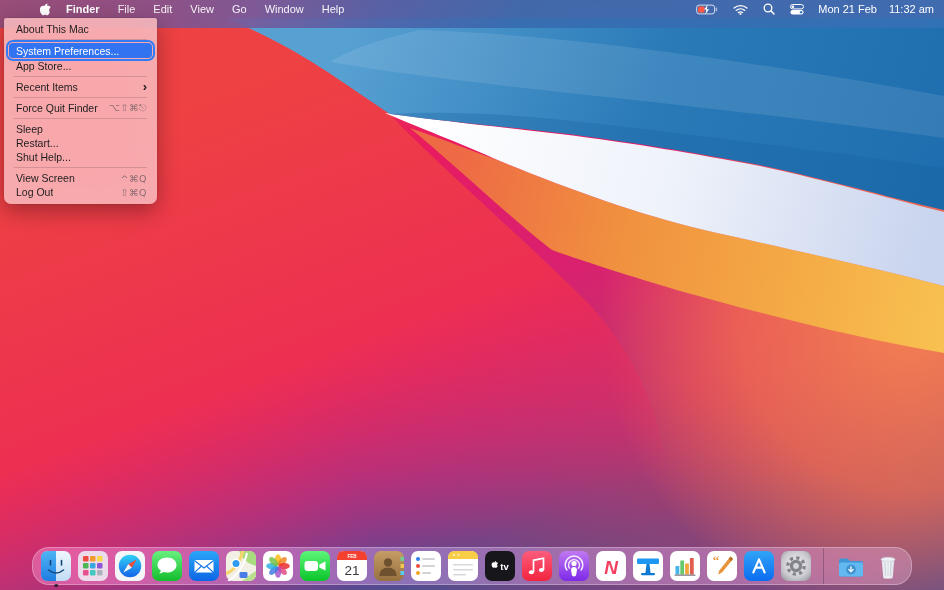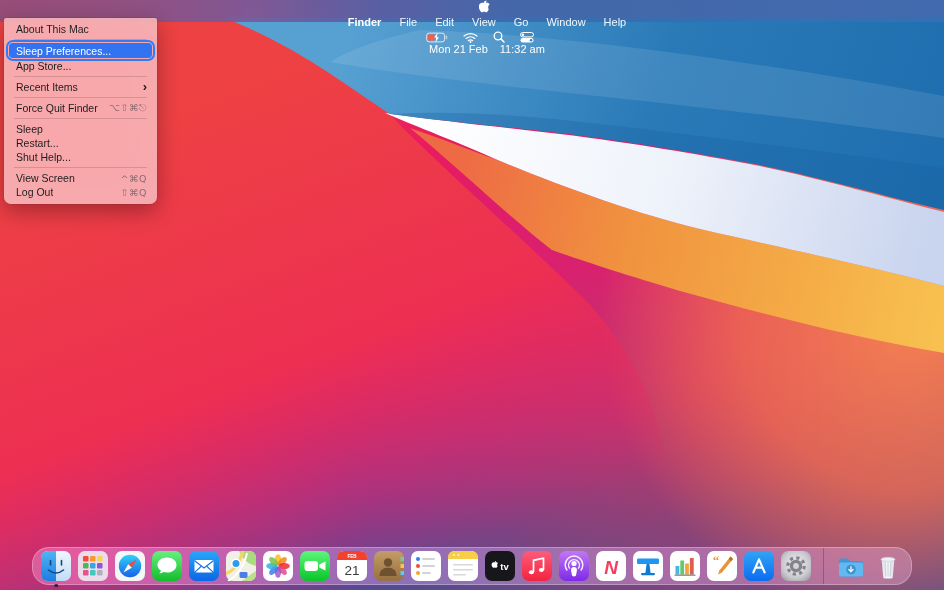--- a/index.html
+++ b/index.html
@@ -1,24 +1,24 @@
 <!DOCTYPE html>
 <html><head>
 <meta charset="utf-8">
 <style>
   html,body{margin:0;padding:0;background:#111;}
   .screen{position:relative;width:944px;height:590px;overflow:hidden;font-family:"Liberation Sans",sans-serif;-webkit-font-smoothing:antialiased;}
   .wallpaper{position:absolute;inset:0;}
   .wallpaper svg{display:block;width:100%;height:100%;}
 
   
-  .menubar{position:absolute;top:0;left:0;right:0;height:22px;z-index:5;display:flex;align-items:center;
+  .menubar{position:absolute;top:0;left:0;right:0;height:28px;z-index:5;display:flex;align-items:center;
     padding:0 10px 10px 40px;box-sizing:border-box;
     background:linear-gradient(90deg,rgba(138,80,128,.88) 0%,rgba(130,84,142,.88) 15%,rgba(110,92,160,.88) 27%,rgba(72,100,172,.9) 40%,rgba(48,110,178,.9) 55%,rgba(46,116,182,.9) 100%);
-    backdrop-filter:blur(18px) saturate(150%);flex-direction:column;}
+    backdrop-filter:blur(18px) saturate(150%);}
   .apple-wrap{display:flex;align-items:center;margin-right:6px;}
   .apple-wrap svg{display:block;}
   .mb-item{padding:0 9px;font-size:11px;line-height:18px;color:rgba(255,255,255,.93);white-space:nowrap;}
   .mb-bold{font-weight:700;color:#fff;}
   .mb-spacer{flex:1;}
   .status{display:flex;align-items:center;gap:15px;margin-right:14px;}
   .status svg{display:block;}
   .clock{display:flex;gap:12px;font-size:11px;color:#fff;white-space:nowrap;}
 
   
@@ -145,21 +145,21 @@
       <span>11:32 am</span>
     </span>
   </div>
 
   <div class="apple-menu">
       <div class="menu-item">
         <span class="lbl">About This Mac</span>
       </div>
       <div class="menu-sep"></div>
       <div class="menu-item hl">
-        <span class="lbl">Sleep Preferences...</span>
+        <span class="lbl">System Preferences...</span>
       </div>
       <div class="menu-item">
         <span class="lbl">App Store...</span>
       </div>
       <div class="menu-sep"></div>
       <div class="menu-item">
         <span class="lbl">Recent Items</span>
         <span class="chev">›</span>
       </div>
       <div class="menu-sep"></div>

